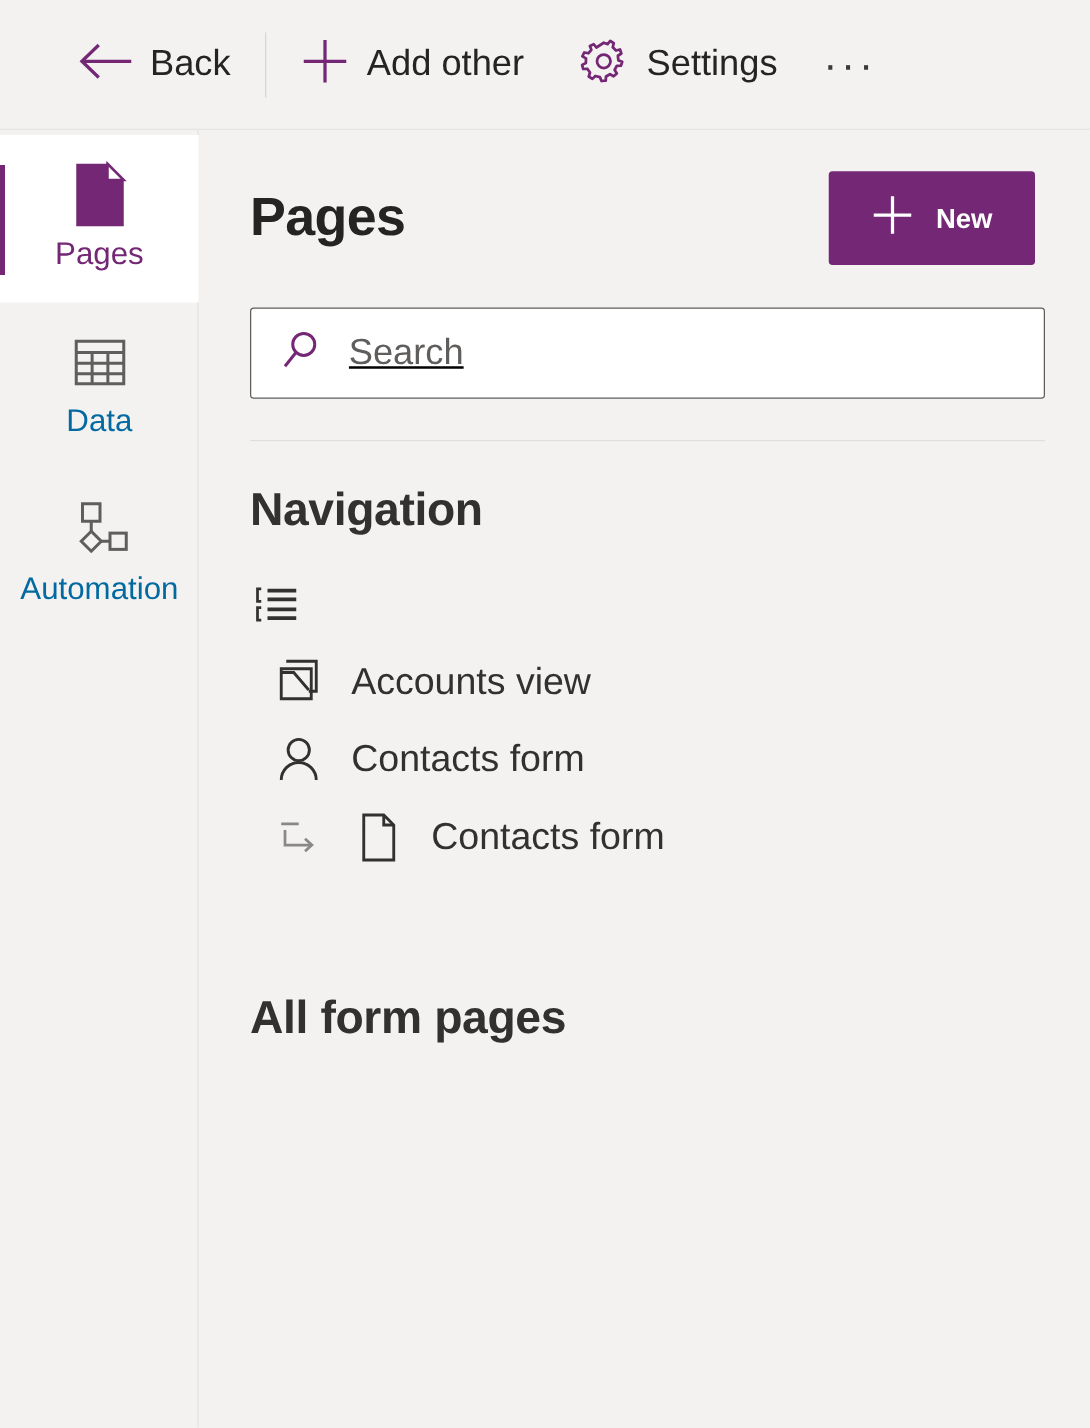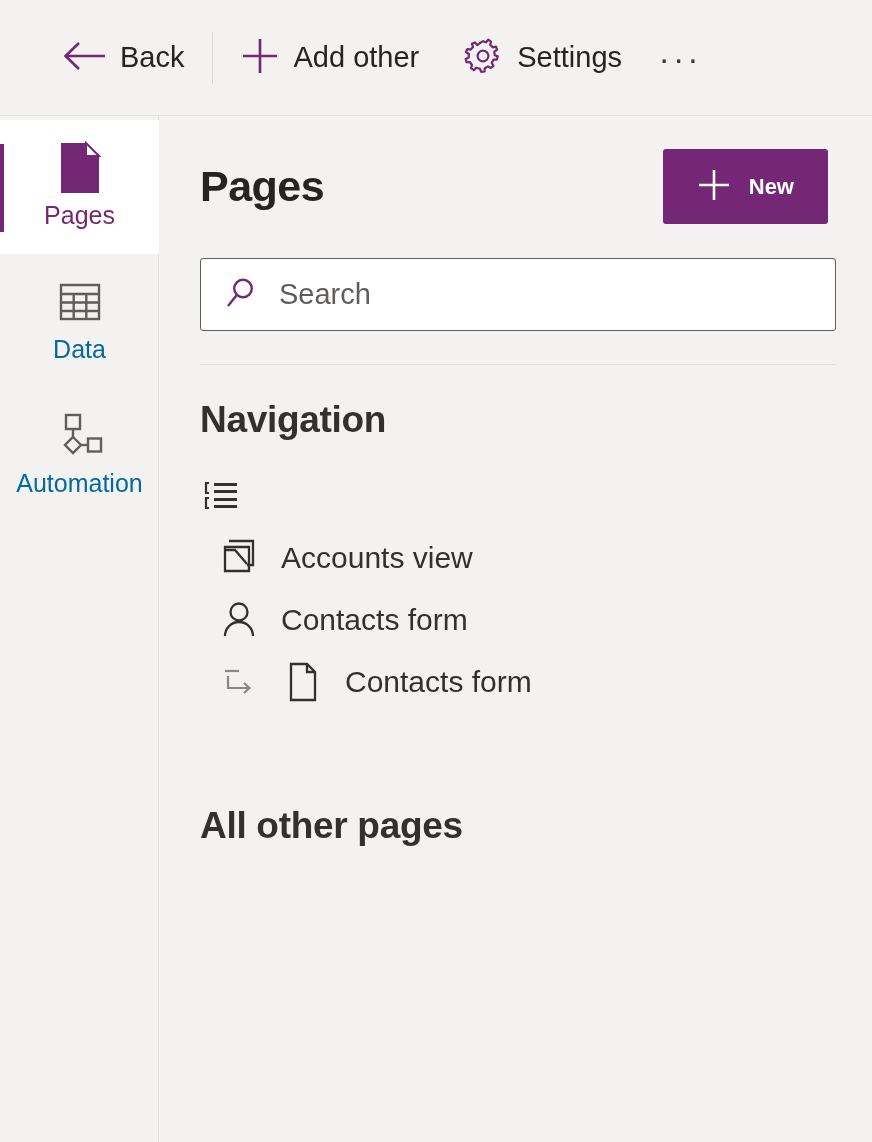--- a/index.html
+++ b/index.html
@@ -7,21 +7,21 @@
   html, body {
     width: 872px;
     height: 1142px;
     background: #f3f2f1;
     font-family: "Liberation Sans", sans-serif;
     overflow: hidden;
   }
 
   
   .topbar {
-    height: 116px;
+    height: 104px;
     width: 872px;
     background: #f3f2f1;
     display: flex;
     align-items: center;
     padding-left: 52px;
     border-bottom: 1px solid #e6e4e2;
   }
   .cmd {
     display: flex;
     align-items: center;
@@ -135,21 +135,21 @@
     padding: 0 34px;
     cursor: pointer;
   }
   .new-btn-label {
     font-size: 22px;
     font-weight: bold;
     color: #ffffff;
     font-family: "Liberation Sans", sans-serif;
   }
 
-  .search-row { padding: 34px 36px 0 41px; }
+  .search-row { padding: 34px 36px 0 41px; text-decoration: underline; }
   .search-box {
     display: flex;
     align-items: center;
     gap: 20px;
     height: 73px;
     background: #ffffff;
     border: 1px solid #605e5c;
     border-radius: 3px;
     padding: 0 22px;
     cursor: text;
@@ -372,16 +372,16 @@
             <g fill="none" stroke="#323130" stroke-width="2.3">
               <path d="M6 4 H22 L30 12 V40 H6 Z"></path>
               <path d="M22 4 V12 H30"></path>
             </g>
           </svg>
         </span>
         <span class="tree-label">Contacts form</span>
       </div>
     </div>
 
-    <div class="section-title bottom">All other pages</div>
+    <div class="section-title bottom">All form pages</div>
 
   </div>
 </div>
 
 </body></html>

